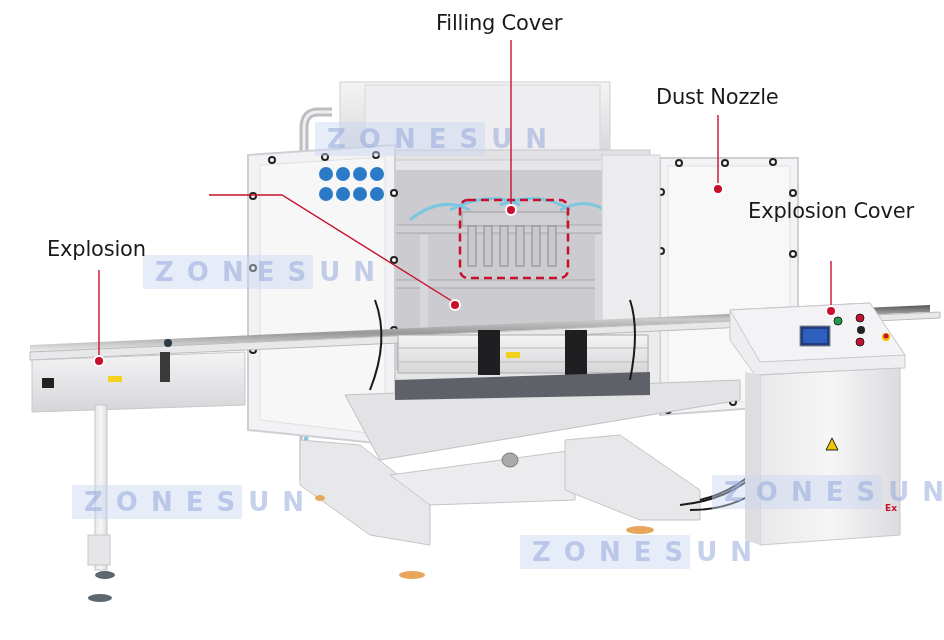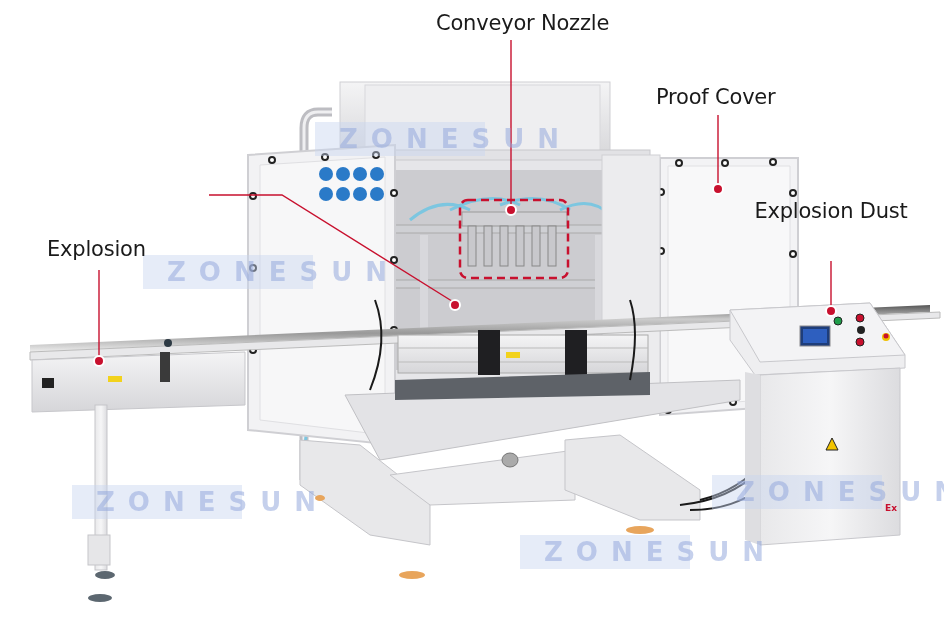--- a/index.html
+++ b/index.html
@@ -1,20 +1,20 @@
 <!DOCTYPE html>
 <html><head>
 <meta charset="utf-8">
 <style>
   html,body{margin:0;padding:0;background:#ffffff;}
   body{width:944px;height:640px;position:relative;overflow:hidden;font-family:"DejaVu Sans","Liberation Sans",sans-serif;}
   .stage{position:absolute;left:0;top:0;width:944px;height:640px;}
   .label{position:absolute;color:#1a1a1a;font-size:21px;line-height:30px;white-space:nowrap;font-family:"DejaVu Sans",sans-serif;letter-spacing:-0.2px;}
   .label.c{text-align:center;}
-  .wm{position:absolute;height:34px;background:rgba(200,212,240,0.45);color:rgba(150,170,220,0.55);font-family:"DejaVu Sans",sans-serif;font-size:26px;letter-spacing:13px;line-height:34px;padding-left:24px;box-sizing:border-box;font-weight:bold;}
+  .wm{position:absolute;height:34px;background:rgba(200,212,240,0.45);color:rgba(150,170,220,0.55);font-family:"DejaVu Sans",sans-serif;font-size:26px;letter-spacing:13px;line-height:34px;padding-left:12px;box-sizing:border-box;font-weight:bold;}
   svg{position:absolute;left:0;top:0;}
 </style>
 </head>
 <body>
 
 <div class="stage">
 <svg width="944" height="640" viewBox="0 0 944 640">
   <defs>
     <linearGradient id="steel" x1="0" x2="1">
       <stop offset="0" stop-color="#e8e8ea"></stop>
@@ -204,19 +204,19 @@
     <circle cx="831" cy="311" r="5"></circle>
   </g>
 </svg>
 
 <div class="wm" style="left:315px;top:122px;width:170px;">ZONESUN</div>
 <div class="wm" style="left:143px;top:255px;width:170px;">ZONESUN</div>
 <div class="wm" style="left:72px;top:485px;width:170px;">ZONESUN</div>
 <div class="wm" style="left:520px;top:535px;width:170px;">ZONESUN</div>
 <div class="wm" style="left:712px;top:475px;width:170px;">ZONESUN</div>
 
-<div class="label" style="left:436px;top:8px;">Conveyor Nozzle</div>
-<div class="label" style="left:656px;top:82px;">Proof Cover</div>
+<div class="label" style="left:436px;top:8px;">Filling Cover</div>
+<div class="label" style="left:656px;top:82px;">Dust Nozzle</div>
 <div class="label" style="left:47px;top:234px;">Explosion</div>
 <div class="label c" style="left:738px;top:196px;width:186px;">
-  <div>Explosion Dust</div>
+  <div>Explosion Cover</div>
 </div>
 </div>
 
 </body></html>

